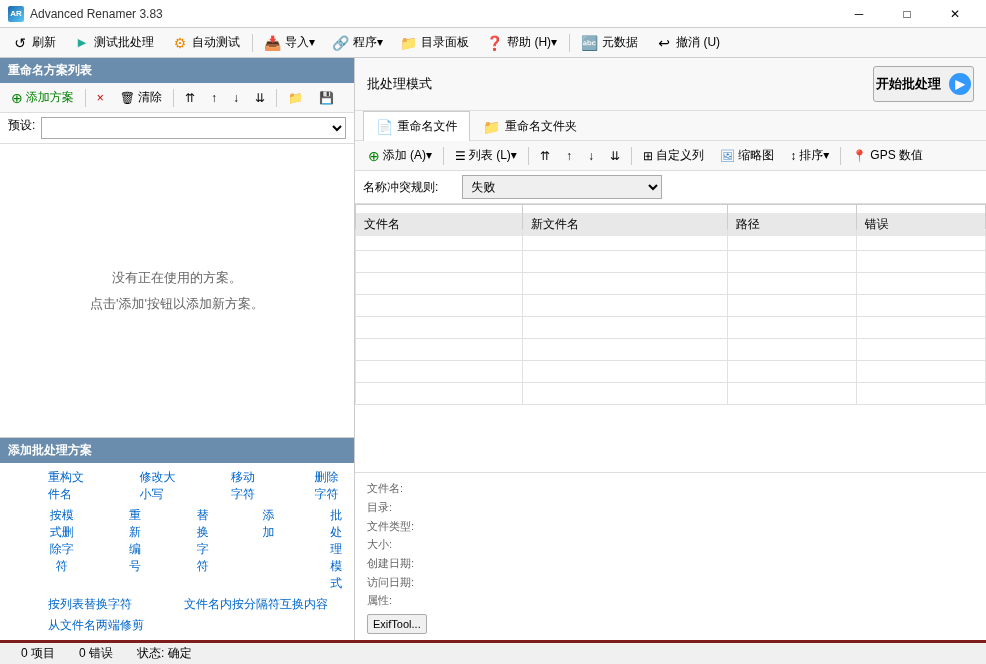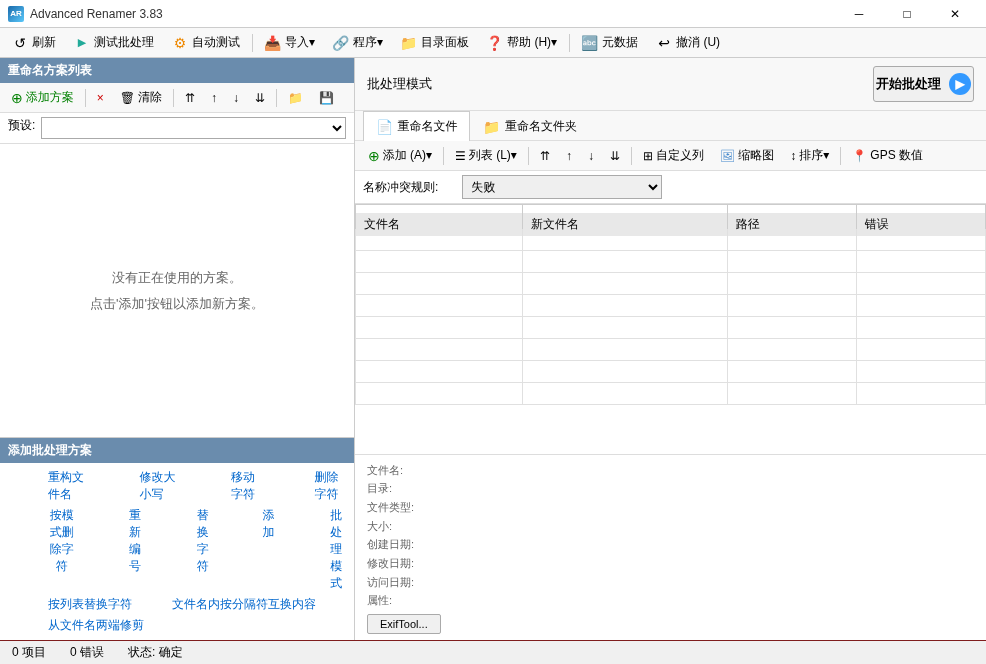--- a/index.html
+++ b/index.html
@@ -291,36 +291,36 @@
     .file-info {
       border-top: 1px solid #ddd;
       padding: 6px 12px;
       font-size: 11px;
       color: #666;
       line-height: 1.7;
       min-height: 110px;
     }
     .exiftool-btn {
       margin-top: 4px;
-      padding: 3px 12px;
+      padding: 3px 5px;
       border: 1px solid #aaa;
       background: #f0f0f0;
       font-size: 11px;
       cursor: pointer;
       border-radius: 2px;
     }
 
     
     .status-bar {
       height: 24px;
       background: #f0f0f0;
-      border-top: 1px solid #7f1d1d;
-      display: flex;
-      align-items: center;
-      padding: 0 12px;
+      border-top: 3px solid #7f1d1d;
+      display: flex;
+      align-items: center;
+      padding: 0 21px;
       gap: 24px;
       font-size: 12px;
     }
   </style>
 </head>
 <body>
 
 <div class="title-bar">
   <div class="app-icon">
     <span style="font-size:8px;font-weight:bold;">AR</span>
@@ -434,21 +434,21 @@
             <a class="link-item">移动字符</a>
             <a class="link-item">删除字符</a>
           </div>
           <div style="display: flex; gap: 12px; width: 100%; text-align: center;">
             <a class="link-item">按模式删除字符</a>
             <a class="link-item">重新编号</a>
             <a class="link-item">替换字符</a>
             <a class="link-item">添加</a>
             <a class="link-item">批处理模式</a>
           </div>
-          <div style="display: flex; width: 100%; font-family: Liberation Serif, serif;">
+          <div style="display: flex; gap: 12px; width: 100%; font-family: Liberation Serif, serif;">
             <a class="link-item">按列表替换字符</a>
             <a class="link-item">文件名内按分隔符互换内容</a>
           </div>
           <div style="display: flex; gap: 12px; width: 100%;">
             <a class="link-item">从文件名两端修剪</a>
           </div>
         </div>
     </div>
   </div>
 
@@ -600,23 +600,20 @@
       <div>
         <span>文件类型:</span>
       </div>
       <div>
         <span>大小:</span>
       </div>
       <div>
         <span>创建日期:</span>
       </div>
       <div>
-        <span>修改日期:</span>
-      </div>
-      <div>
         <span>访问日期:</span>
       </div>
       <div>
         <span>属性:</span>
       </div>
       <button class="exiftool-btn">ExifTool...</button>
     </div>
   </div>
 </div>
 

